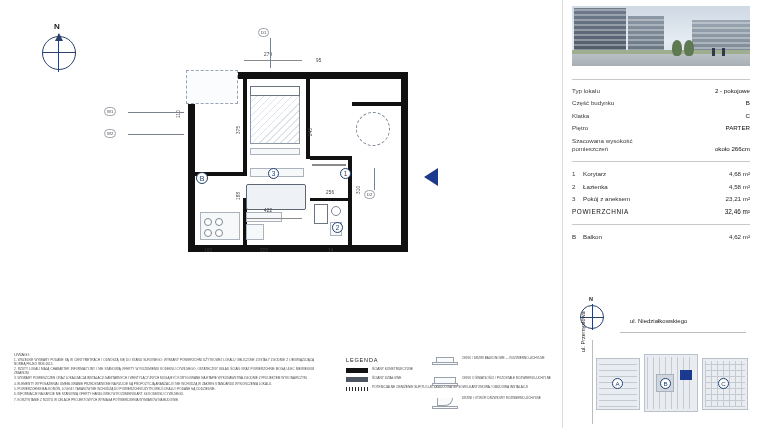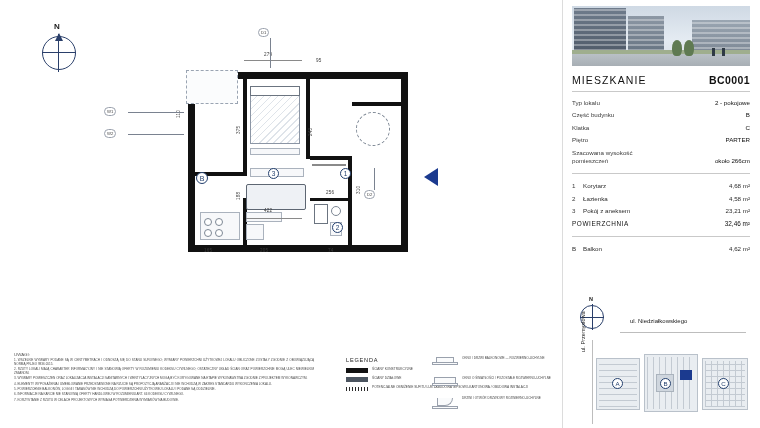--- a/index.html
+++ b/index.html
@@ -371,24 +371,20 @@
       </div>
     <div class="grass"></div>
     <div class="road"></div>
     <div class="tree" style="left:100px;"></div>
     <div class="tree" style="left:112px;"></div>
     <div class="person" style="left:140px;"></div>
     <div class="person" style="left:150px;"></div>
   </div>
 
   <div class="rp-body">
-    <div class="title-row">
-      <div class="t1">MIESZKANIE</div>
-      <div class="t2">BC0001</div>
-    </div>
     <div class="hr"></div>
 
     <div class="kv">
       <div class="k">Typ lokalu</div>
       <div class="v">2 - pokojowe</div>
     </div>
     <div class="kv">
       <div class="k">Część budynku</div>
       <div class="v">B</div>
     </div>

